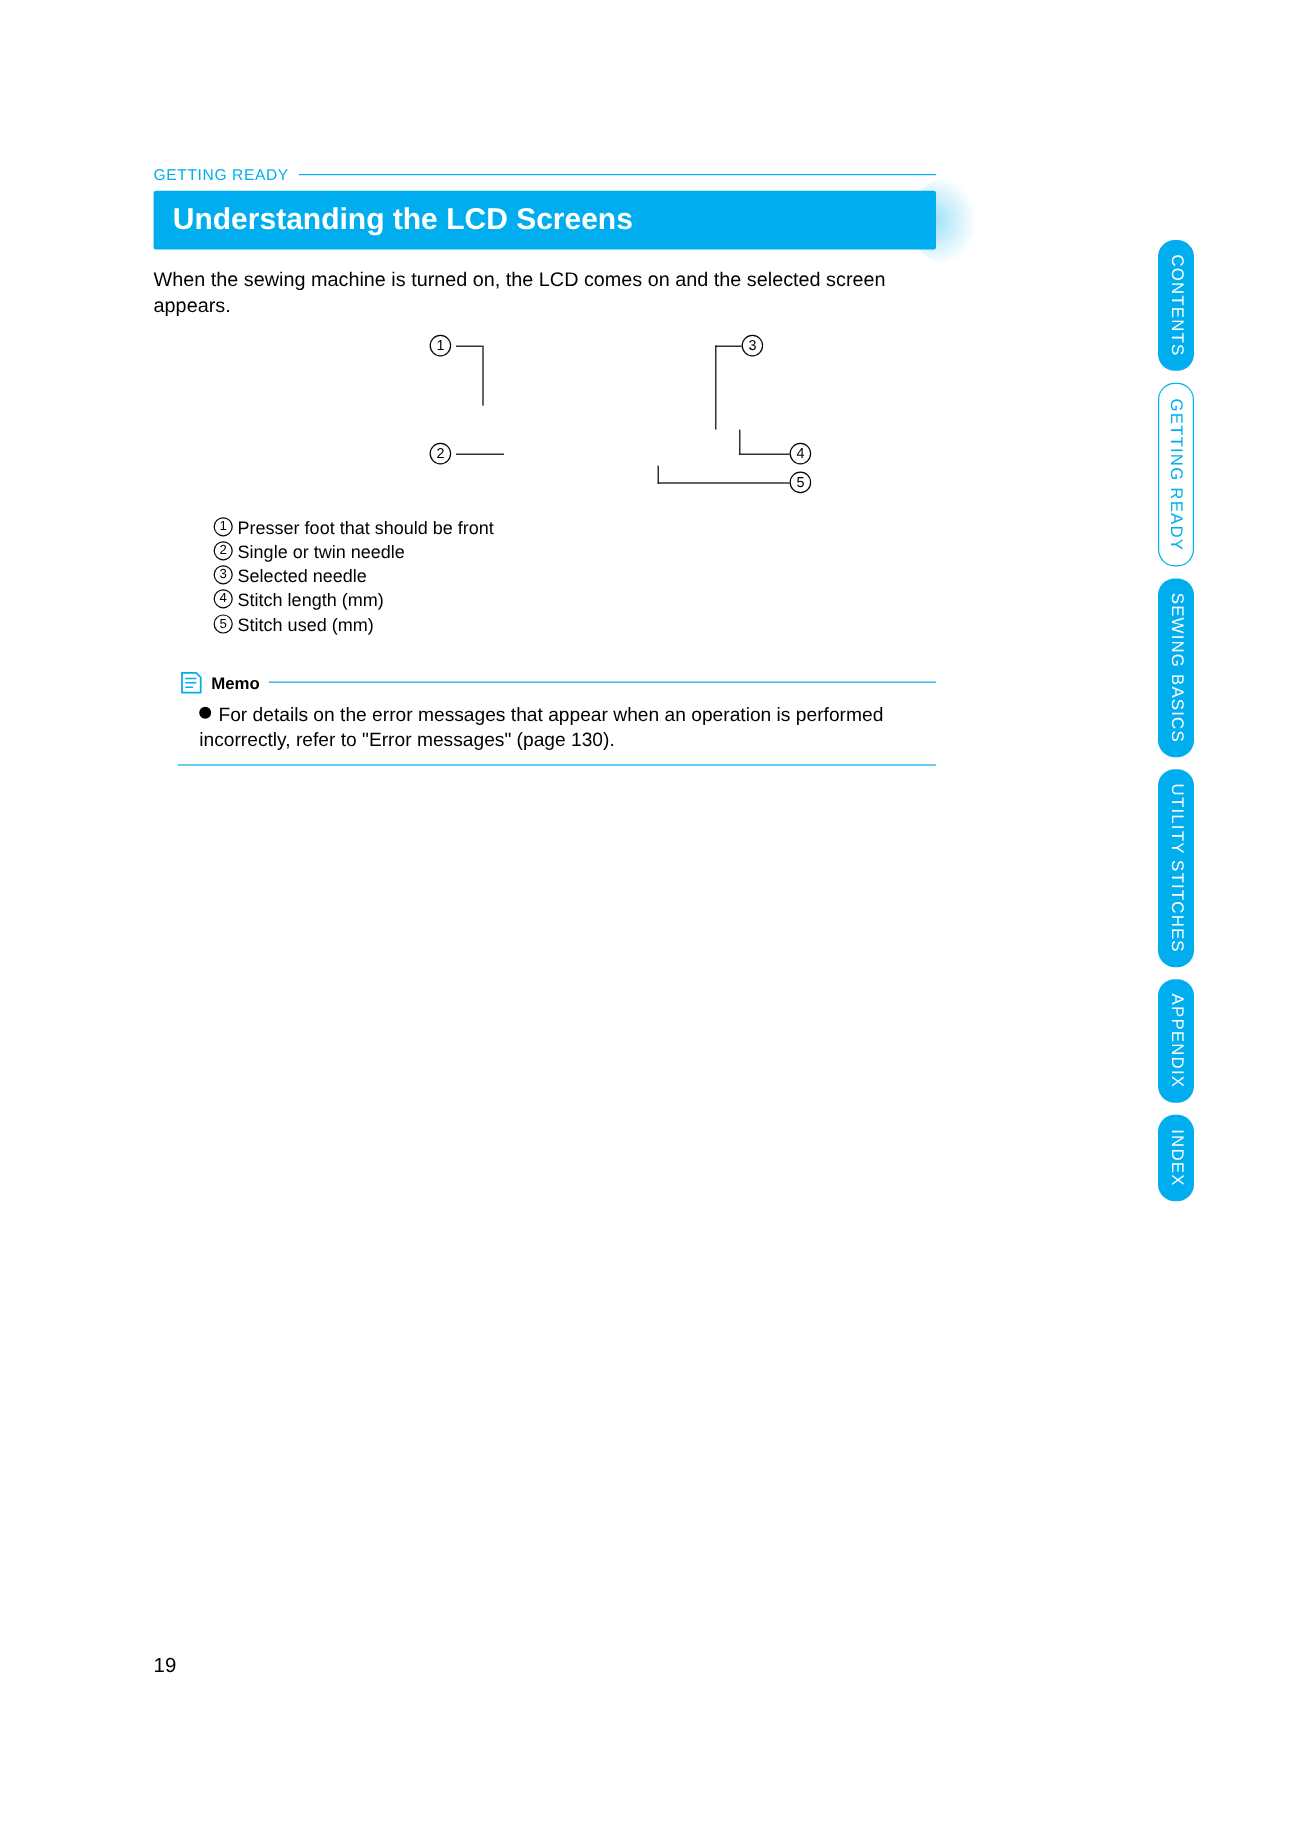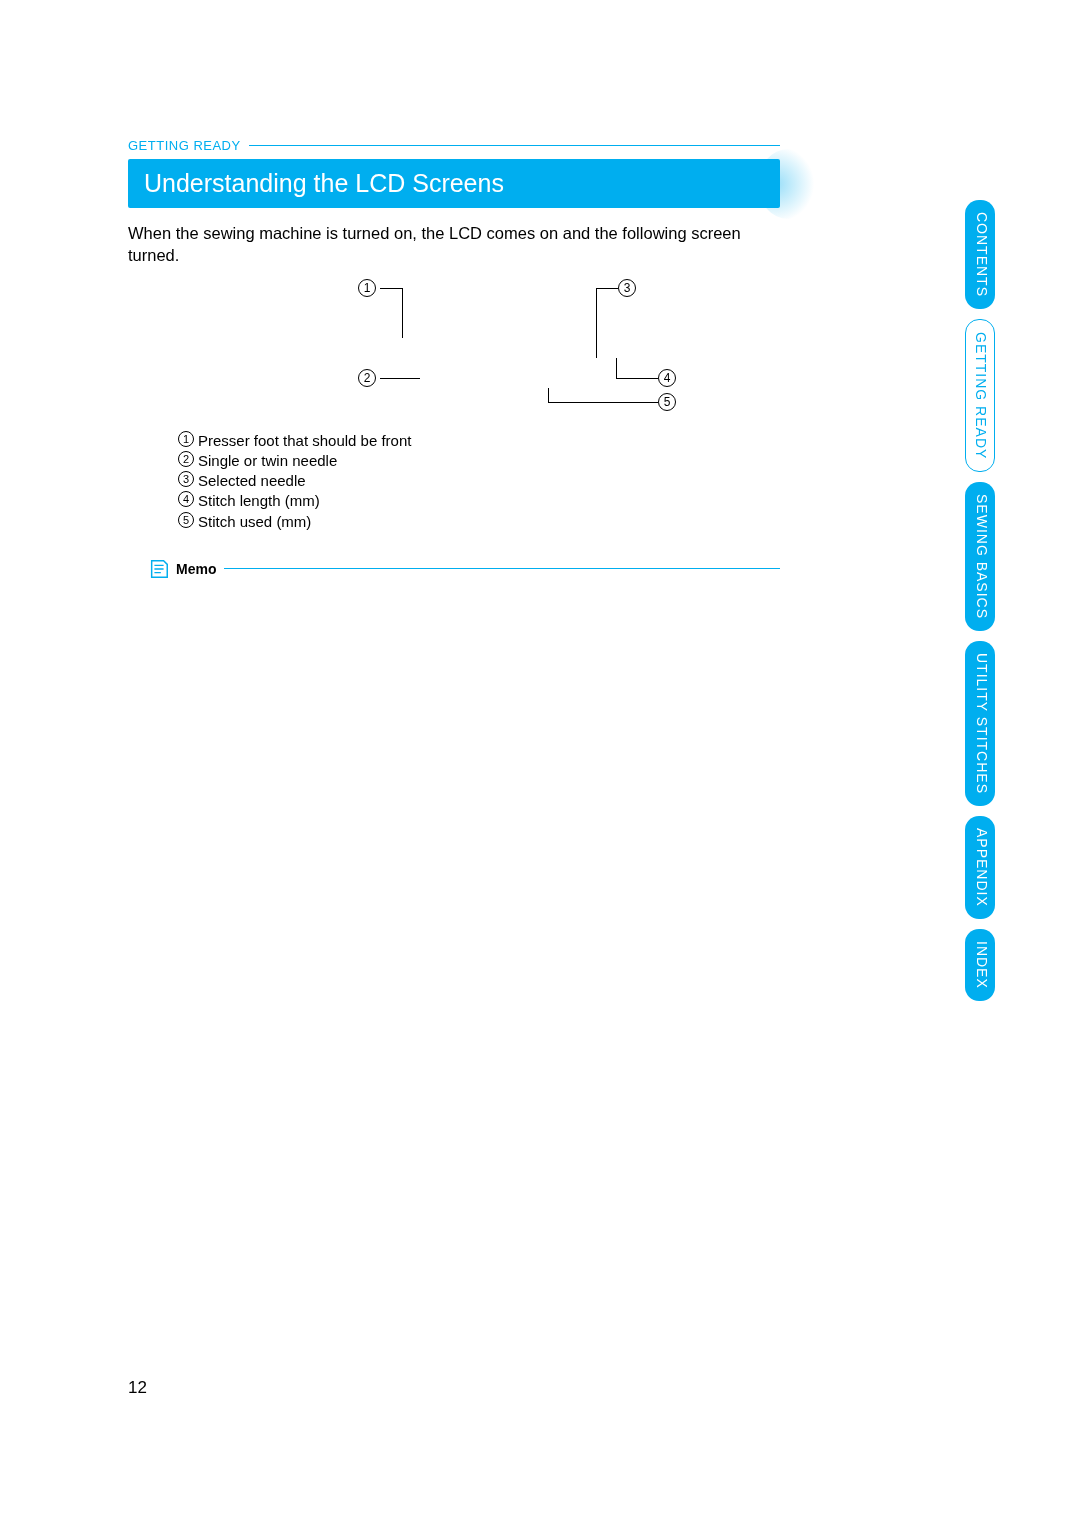--- a/index.html
+++ b/index.html
@@ -27,21 +27,21 @@
   .breadcrumb-line {
     flex: 1;
     height: 1px;
     background: #00aeef;
     margin-left: 8px;
   }
   .title-bar {
     background: #00aeef;
     color: #fff;
     font-size: 25px;
-    font-weight: normal;
+    font-weight: bold;
     padding: 10px 16px;
     border-radius: 2px;
     position: relative;
     margin-bottom: 14px;
   }
   .title-bar::after {
     content: "";
     position: absolute;
     right: -38px;
     top: -10px;
@@ -182,21 +182,21 @@
 
   <div class="breadcrumb">
     <span>GETTING READY</span>
     <span class="breadcrumb-line"></span>
   </div>
 
   <div class="title-bar">
     <span>Understanding the LCD Screens</span>
   </div>
 
-  <p class="body-text">When the sewing machine is turned on, the LCD comes on and the following screen turned.</p>
+  <p class="body-text">When the sewing machine is turned on, the LCD comes on and the selected screen appears.</p>
 
   <div class="diagram">
 
     <div class="callout" style="left:230px; top:6px;">
       <span class="circ-num">1</span>
     </div>
     <div class="leader" style="left:252px; top:15px; width:22px; height:1.3px;"></div>
     <div class="leader" style="left:274px; top:15px; width:1.3px; height:50px;"></div>
 
     <div class="callout" style="left:490px; top:6px;">
@@ -248,26 +248,29 @@
 
   <div class="memo-block">
     <div class="memo-header">
       <svg class="memo-icon" viewBox="0 0 24 24">
         <path d="M4 3 H17 L21 7 V21 H4 Z" fill="none" stroke="#00aeef" stroke-width="1.6"></path>
         <path d="M7 8 H17 M7 12 H17 M7 16 H14" stroke="#00aeef" stroke-width="1.4"></path>
       </svg>
       <span class="memo-title">Memo</span>
       <span class="memo-line"></span>
     </div>
+    <div class="memo-body">
+      <span class="bullet"></span><span>For details on the error messages that appear when an operation is performed incorrectly, refer to "Error messages" (page 130).</span>
+    </div>
   </div>
 
 </div>
 
 <div class="side-tabs">
   <div class="tab">CONTENTS</div>
   <div class="tab outline">GETTING READY</div>
   <div class="tab">SEWING BASICS</div>
   <div class="tab">UTILITY STITCHES</div>
   <div class="tab">APPENDIX</div>
   <div class="tab">INDEX</div>
 </div>
 
-<div class="page-number">12</div>
+<div class="page-number">19</div>
 
 </body></html>

